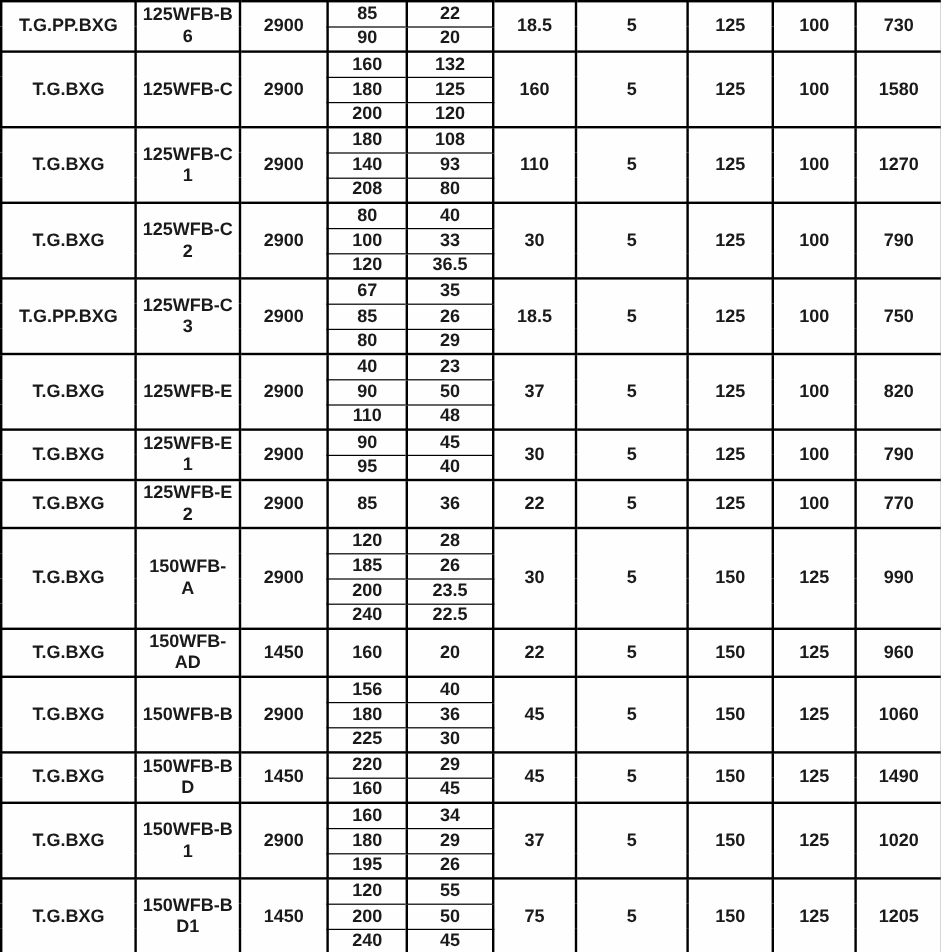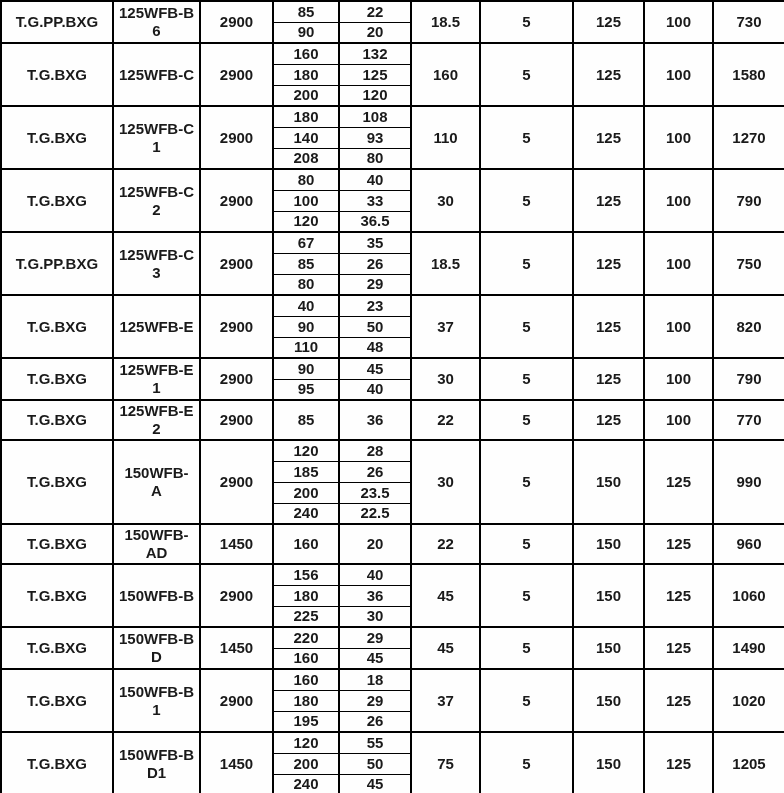--- a/index.html
+++ b/index.html
@@ -286,21 +286,21 @@
       <tr>
         <td class="tt">160</td>
         <td class="tt">45</td>
       </tr>
       <tr>
         <td rowspan="3">T.G.BXG</td>
         <td rowspan="3">150WFB-B
 1</td>
         <td rowspan="3">2900</td>
         <td class="tb">160</td>
-        <td class="tb">18</td>
+        <td class="tb">34</td>
         <td rowspan="3">37</td>
         <td rowspan="3">5</td>
         <td rowspan="3">150</td>
         <td rowspan="3">125</td>
         <td rowspan="3">1020</td>
       </tr>
       <tr>
         <td class="tt tb">180</td>
         <td class="tt tb">29</td>
       </tr>

